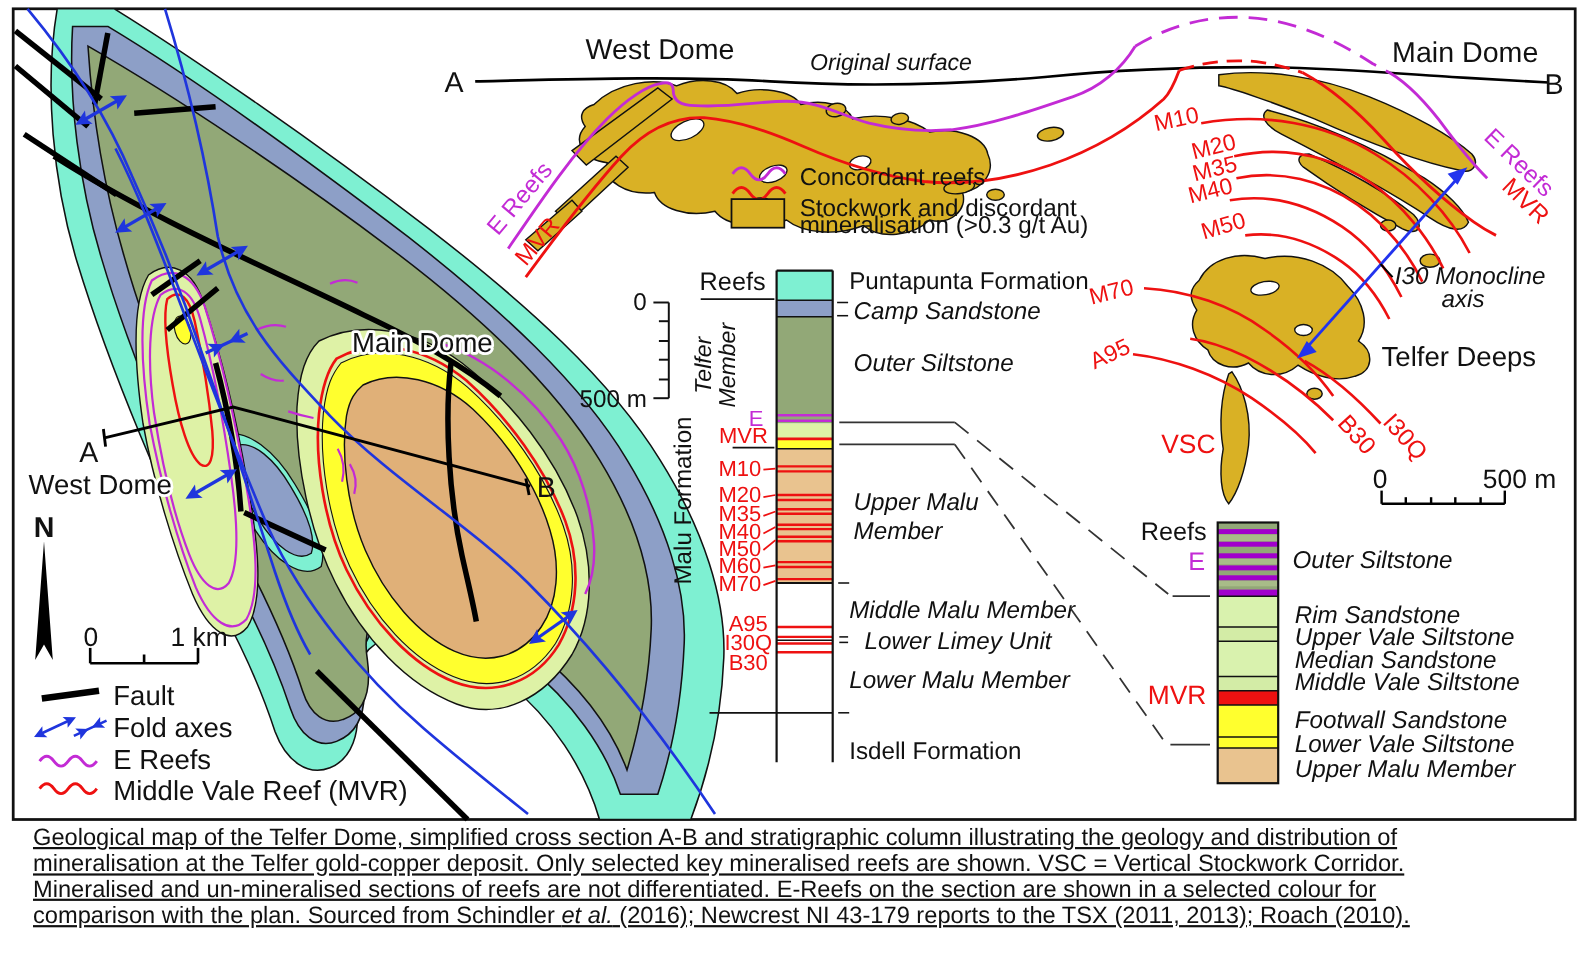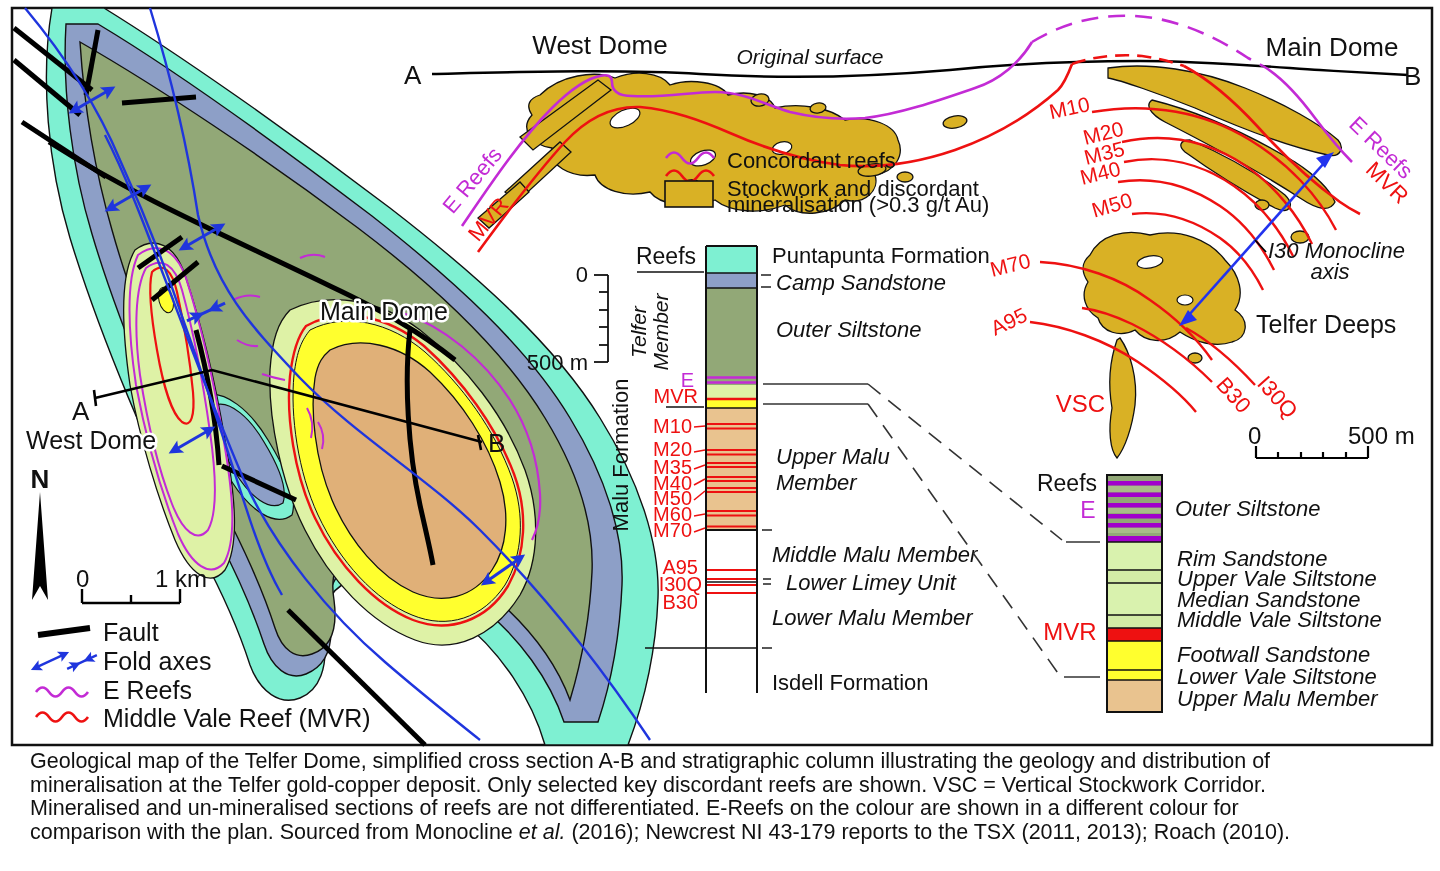--- a/index.html
+++ b/index.html
@@ -4,21 +4,21 @@
 <style>
   html,body{margin:0;padding:0;background:#fff;}
   .page{position:relative;width:1440px;height:871px;background:#fff;overflow:hidden;
         font-family:"Liberation Sans",sans-serif;}
   svg text{font-family:"Liberation Sans",sans-serif;fill:#111;}
   .it{font-style:italic;}
   .halo{paint-order:stroke;stroke:#fff;stroke-width:5px;stroke-linejoin:round;}
   .fs20{font-size:20px;} .fs21{font-size:21px;} .fs22{font-size:22px;}
   .fs23{font-size:23px;} .fs24{font-size:24px;} .fs25{font-size:25px;} .fs26{font-size:26px;}
   .red{fill:#ee1111;} .mag{fill:#c32bd5;}
-  .caption{position:absolute;left:30px;top:750px;width:1400px;font-size:21.5px;line-height:23.6px;color:#111;}
+  .caption{position:absolute;left:30px;top:750px;width:1400px;font-size:21.5px;line-height:23.6px;color:#111;text-decoration:underline;}
   .caption div{white-space:nowrap;}
 </style>
 </head>
 <body>
 
 <div class="page">
 <svg width="1440" height="747" viewBox="0 0 1440 747">
   <defs>
     <g id="fa-out">
       <line x1="-21" y1="0" x2="21" y2="0" stroke="#1f35dd" stroke-width="3"></line>
@@ -402,17 +402,17 @@
     <text class="fs22 it" x="1177" y="627">Middle Vale Siltstone</text>
     <text class="fs22 it" x="1177" y="662">Footwall Sandstone</text>
     <text class="fs22 it" x="1177" y="684">Lower Vale Siltstone</text>
     <text class="fs22 it" x="1177" y="706">Upper Malu Member</text>
   </g>
 </svg>
 
 
 <div class="caption">
   <div>Geological map of the Telfer Dome, simplified cross section A-B and stratigraphic column illustrating the geology and distribution of</div>
-  <div>mineralisation at the Telfer gold-copper deposit. Only selected key discordant reefs are shown. VSC = Vertical Stockwork Corridor.</div>
-  <div>Mineralised and un-mineralised sections of reefs are not differentiated. E-Reefs on the colour are shown in a different colour for</div>
-  <div><span>comparison with the plan. Sourced from Monocline </span><span class="it">et al.</span><span> (2016); Newcrest NI 43-179 reports to the TSX (2011, 2013); Roach (2010).</span></div>
+  <div>mineralisation at the Telfer gold-copper deposit. Only selected key mineralised reefs are shown. VSC = Vertical Stockwork Corridor.</div>
+  <div>Mineralised and un-mineralised sections of reefs are not differentiated. E-Reefs on the section are shown in a selected colour for</div>
+  <div><span>comparison with the plan. Sourced from Schindler </span><span class="it">et al.</span><span> (2016); Newcrest NI 43-179 reports to the TSX (2011, 2013); Roach (2010).</span></div>
 </div>
 </div>
 
 </body></html>

